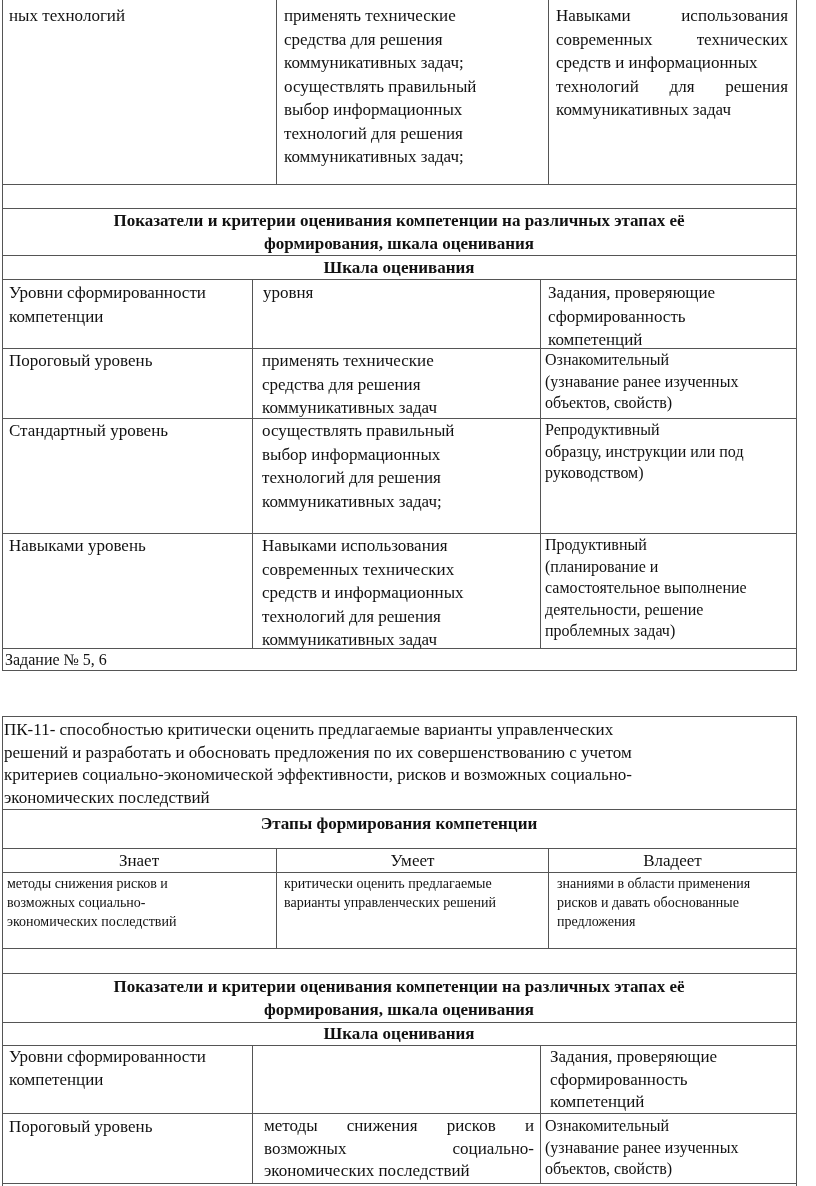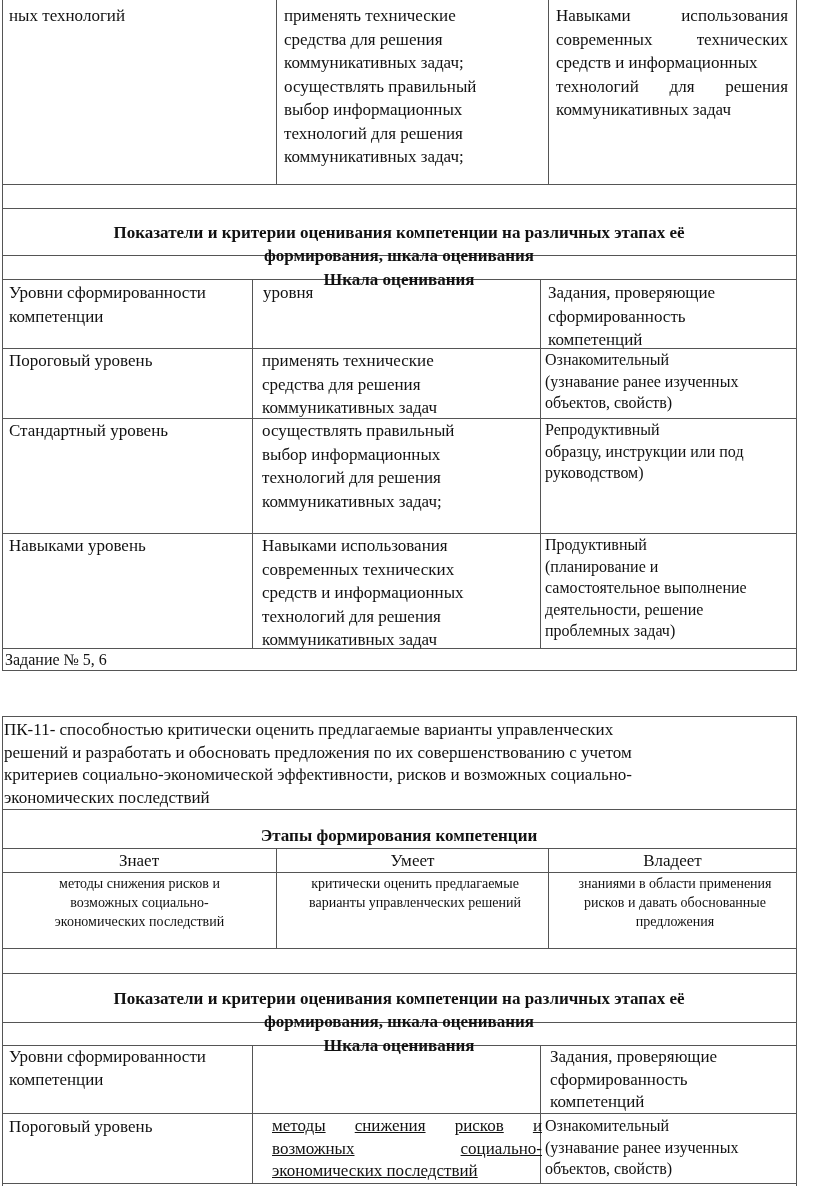--- a/index.html
+++ b/index.html
@@ -3,23 +3,23 @@
 <meta charset="utf-8">
 <style>
   html, body { margin:0; padding:0; background:#ffffff; }
   body { width:816px; height:1186px; position:relative; overflow:hidden;
          font-family:"Liberation Serif", "DejaVu Serif", serif; color:#111; }
   .hl { position:absolute; height:1px; background:#555; }
   .vl { position:absolute; width:1px; background:#555; }
   .cell { position:absolute; box-sizing:border-box; }
   .t17 { font-size:17px; line-height:23.5px; }
   .t16 { font-size:16px; line-height:21.5px; }
-  .t14 { font-size:14px; line-height:19px;text-align:center; }
+  .t14 { font-size:14px; line-height:19px; }
   .narrow { font-family:"Liberation Sans Narrow","Liberation Serif", serif; }
-  .bold { font-weight:bold;margin-top:12px; }
+  .bold { font-weight:bold; }
   .center { text-align:center; }
   .line { display:block; white-space:nowrap; }
   .jline { display:flex; justify-content:space-between; white-space:nowrap; }
 </style>
 </head>
 <body>
 
 <div>
 
   <div class="vl" style="left:2px; top:0; height:671px;"></div>
@@ -219,21 +219,21 @@
   </div>
   <div class="cell t17 narrow" style="left:550px; top:1046px; width:244px; line-height:22.5px;">
     <span class="line">Задания, проверяющие</span>
     <span class="line">сформированность</span>
     <span class="line">компетенций</span>
   </div>
 
   <div class="cell t17 narrow" style="left:9px; top:1115px; width:240px;">
     <span class="line">Пороговый уровень</span>
   </div>
-  <div class="cell t17" style="left:272px; top:1115px; width:270px; line-height:22.5px;text-decoration:underline;">
+  <div class="cell t17" style="left:264px; top:1115px; width:270px; line-height:22.5px;">
     <span class="jline">
         <span>методы</span>
         <span>снижения</span>
         <span>рисков</span>
         <span>и</span>
       </span>
     <span class="jline">
         <span>возможных</span>
         <span>социально-</span>
       </span>

